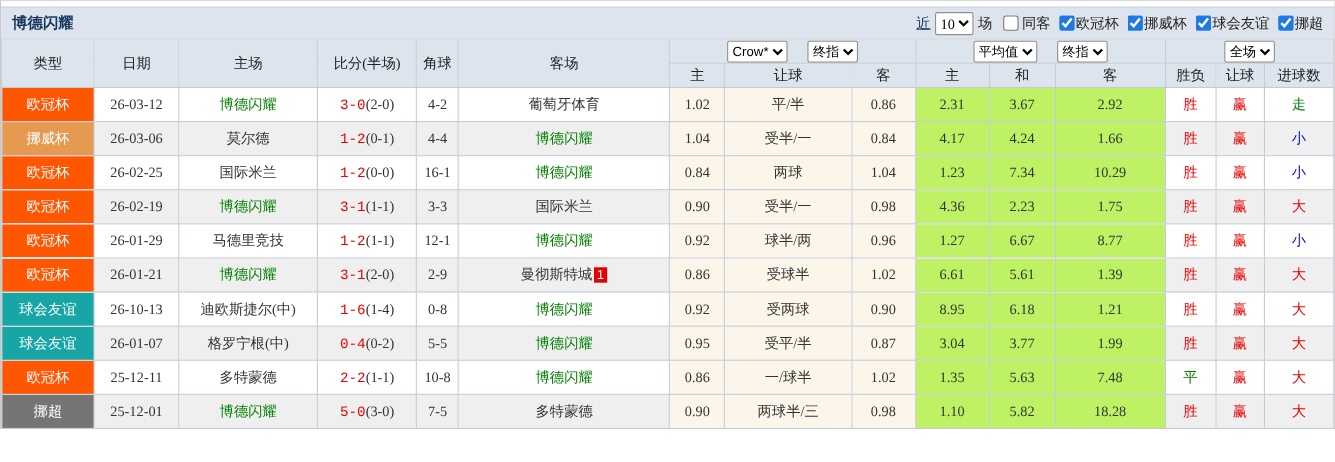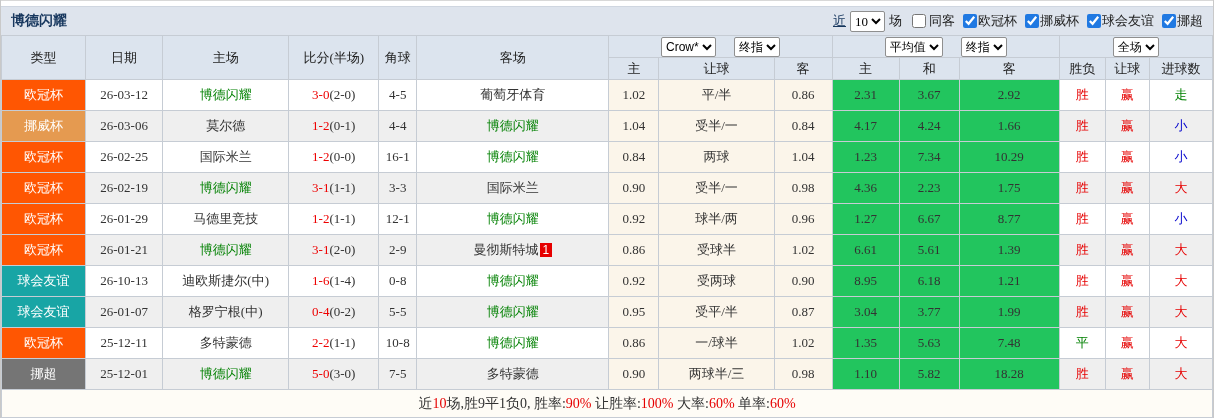--- a/index.html
+++ b/index.html
@@ -29,23 +29,23 @@
   th, td { border: 1px solid #c6ccd4; text-align: center; font-size: 13px; color: #333;
            overflow: hidden; white-space: nowrap; padding: 0; }
   thead th { background: #dce4ee; font-weight: normal; height: 22px; color: #222; }
   thead .sel-cell select { height: 20px; font-size: 12px; border: 1px solid #8f8f8f;
         background: #fff; border-radius: 2px; margin: 0 9px;
         font-family: "Liberation Sans", "DejaVu Sans", sans-serif; }
   tbody tr { height: 31px; background: #fff; }
   tbody tr.even { background: #efefef; }
   td.c-type { color: #fff; font-family: "Liberation Sans", "DejaVu Sans", sans-serif; font-size: 13px; }
   td.hcap { background: #fbf5ea; }
-  td.euro { background: #22c55e; }
+  td.euro { background: #bef264; }
   .self { color: #008000; }
-  .ft { color: #ee0000; }
+  .ft { color: #ee0000; font-family: Liberation Mono, monospace; }
   .ht { color: #333; }
   .badge { display: inline-block; background: #e60000; color: #fff; font-size: 12px;
            line-height: 14px; padding: 0 3px; margin-left: 1px;
            font-family: "Liberation Sans", "DejaVu Sans", sans-serif; }
 
   
   .summary { width: 1212px; height: 28px; line-height: 27px; text-align: center;
              background: #fefcf6; border: 1px solid #c6ccd4; border-top: none;
              font-size: 14px; color: #333;
              font-family: "Liberation Serif", "DejaVu Serif", serif; }
@@ -147,21 +147,21 @@
         <th>让球</th>
         <th>进球数</th>
       </tr>
     </thead>
     <tbody id="rows-body">
         <tr class="match-row">
     <td class="c-type" style="background: rgb(255, 86, 2);">欧冠杯</td>
     <td>26-03-12</td>
     <td class="self">博德闪耀</td>
     <td><span class="ft">3-0</span><span class="ht">(2-0)</span></td>
-    <td>4-5</td>
+    <td>4-2</td>
     <td><span>葡萄牙体育</span></td>
     <td class="hcap">1.02</td>
     <td class="hcap">平/半</td>
     <td class="hcap">0.86</td>
     <td class="euro">2.31</td>
     <td class="euro">3.67</td>
     <td class="euro">2.92</td>
     <td style="color: rgb(230, 0, 0);">胜</td>
     <td style="color: rgb(230, 0, 0);">赢</td>
     <td style="color: rgb(0, 128, 0);">走</td>
@@ -315,14 +315,13 @@
     <td class="euro">1.10</td>
     <td class="euro">5.82</td>
     <td class="euro">18.28</td>
     <td style="color: rgb(230, 0, 0);">胜</td>
     <td style="color: rgb(230, 0, 0);">赢</td>
     <td style="color: rgb(230, 0, 0);">大</td>
   </tr>
       </tbody>
   </table>
 
-  <div class="summary" id="summary-bar"><span>近</span><span class="red">10</span><span>场,胜9平1负0, 胜率:</span><span class="red">90%</span><span> 让胜率:</span><span class="red">100%</span><span> 大率:</span><span class="red">60%</span><span> 单率:</span><span class="red">60%</span></div>
 </div>
 
 </body></html>

